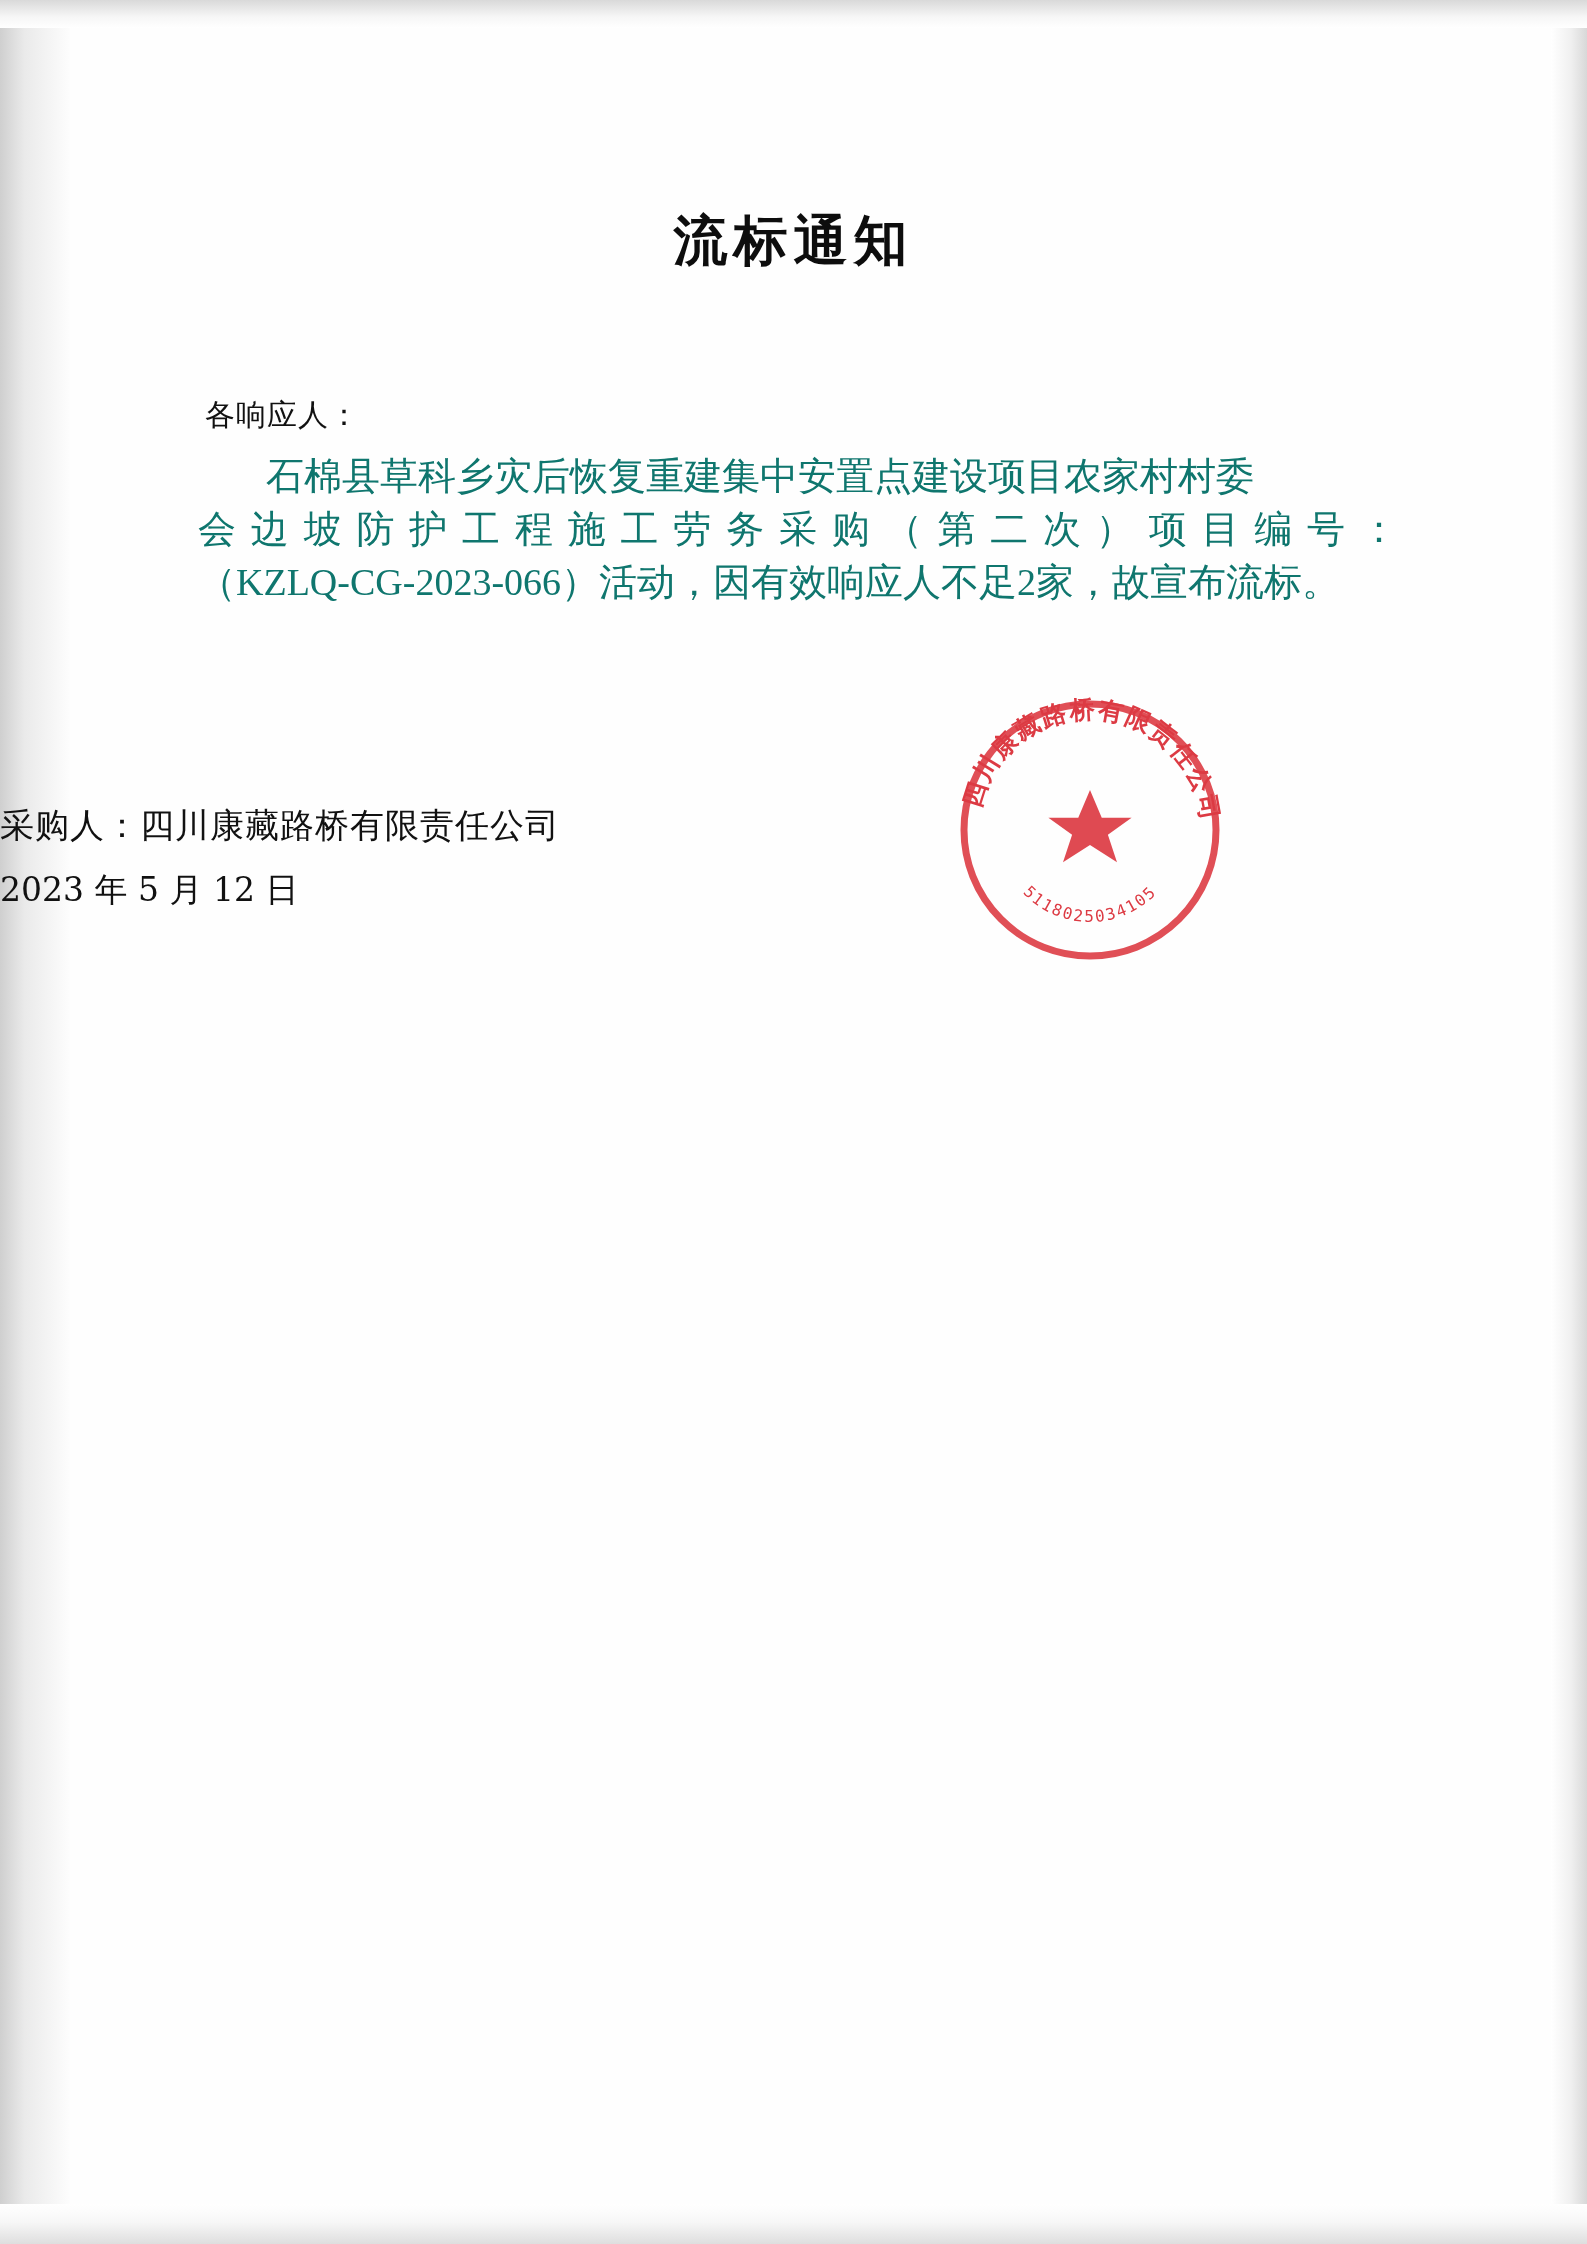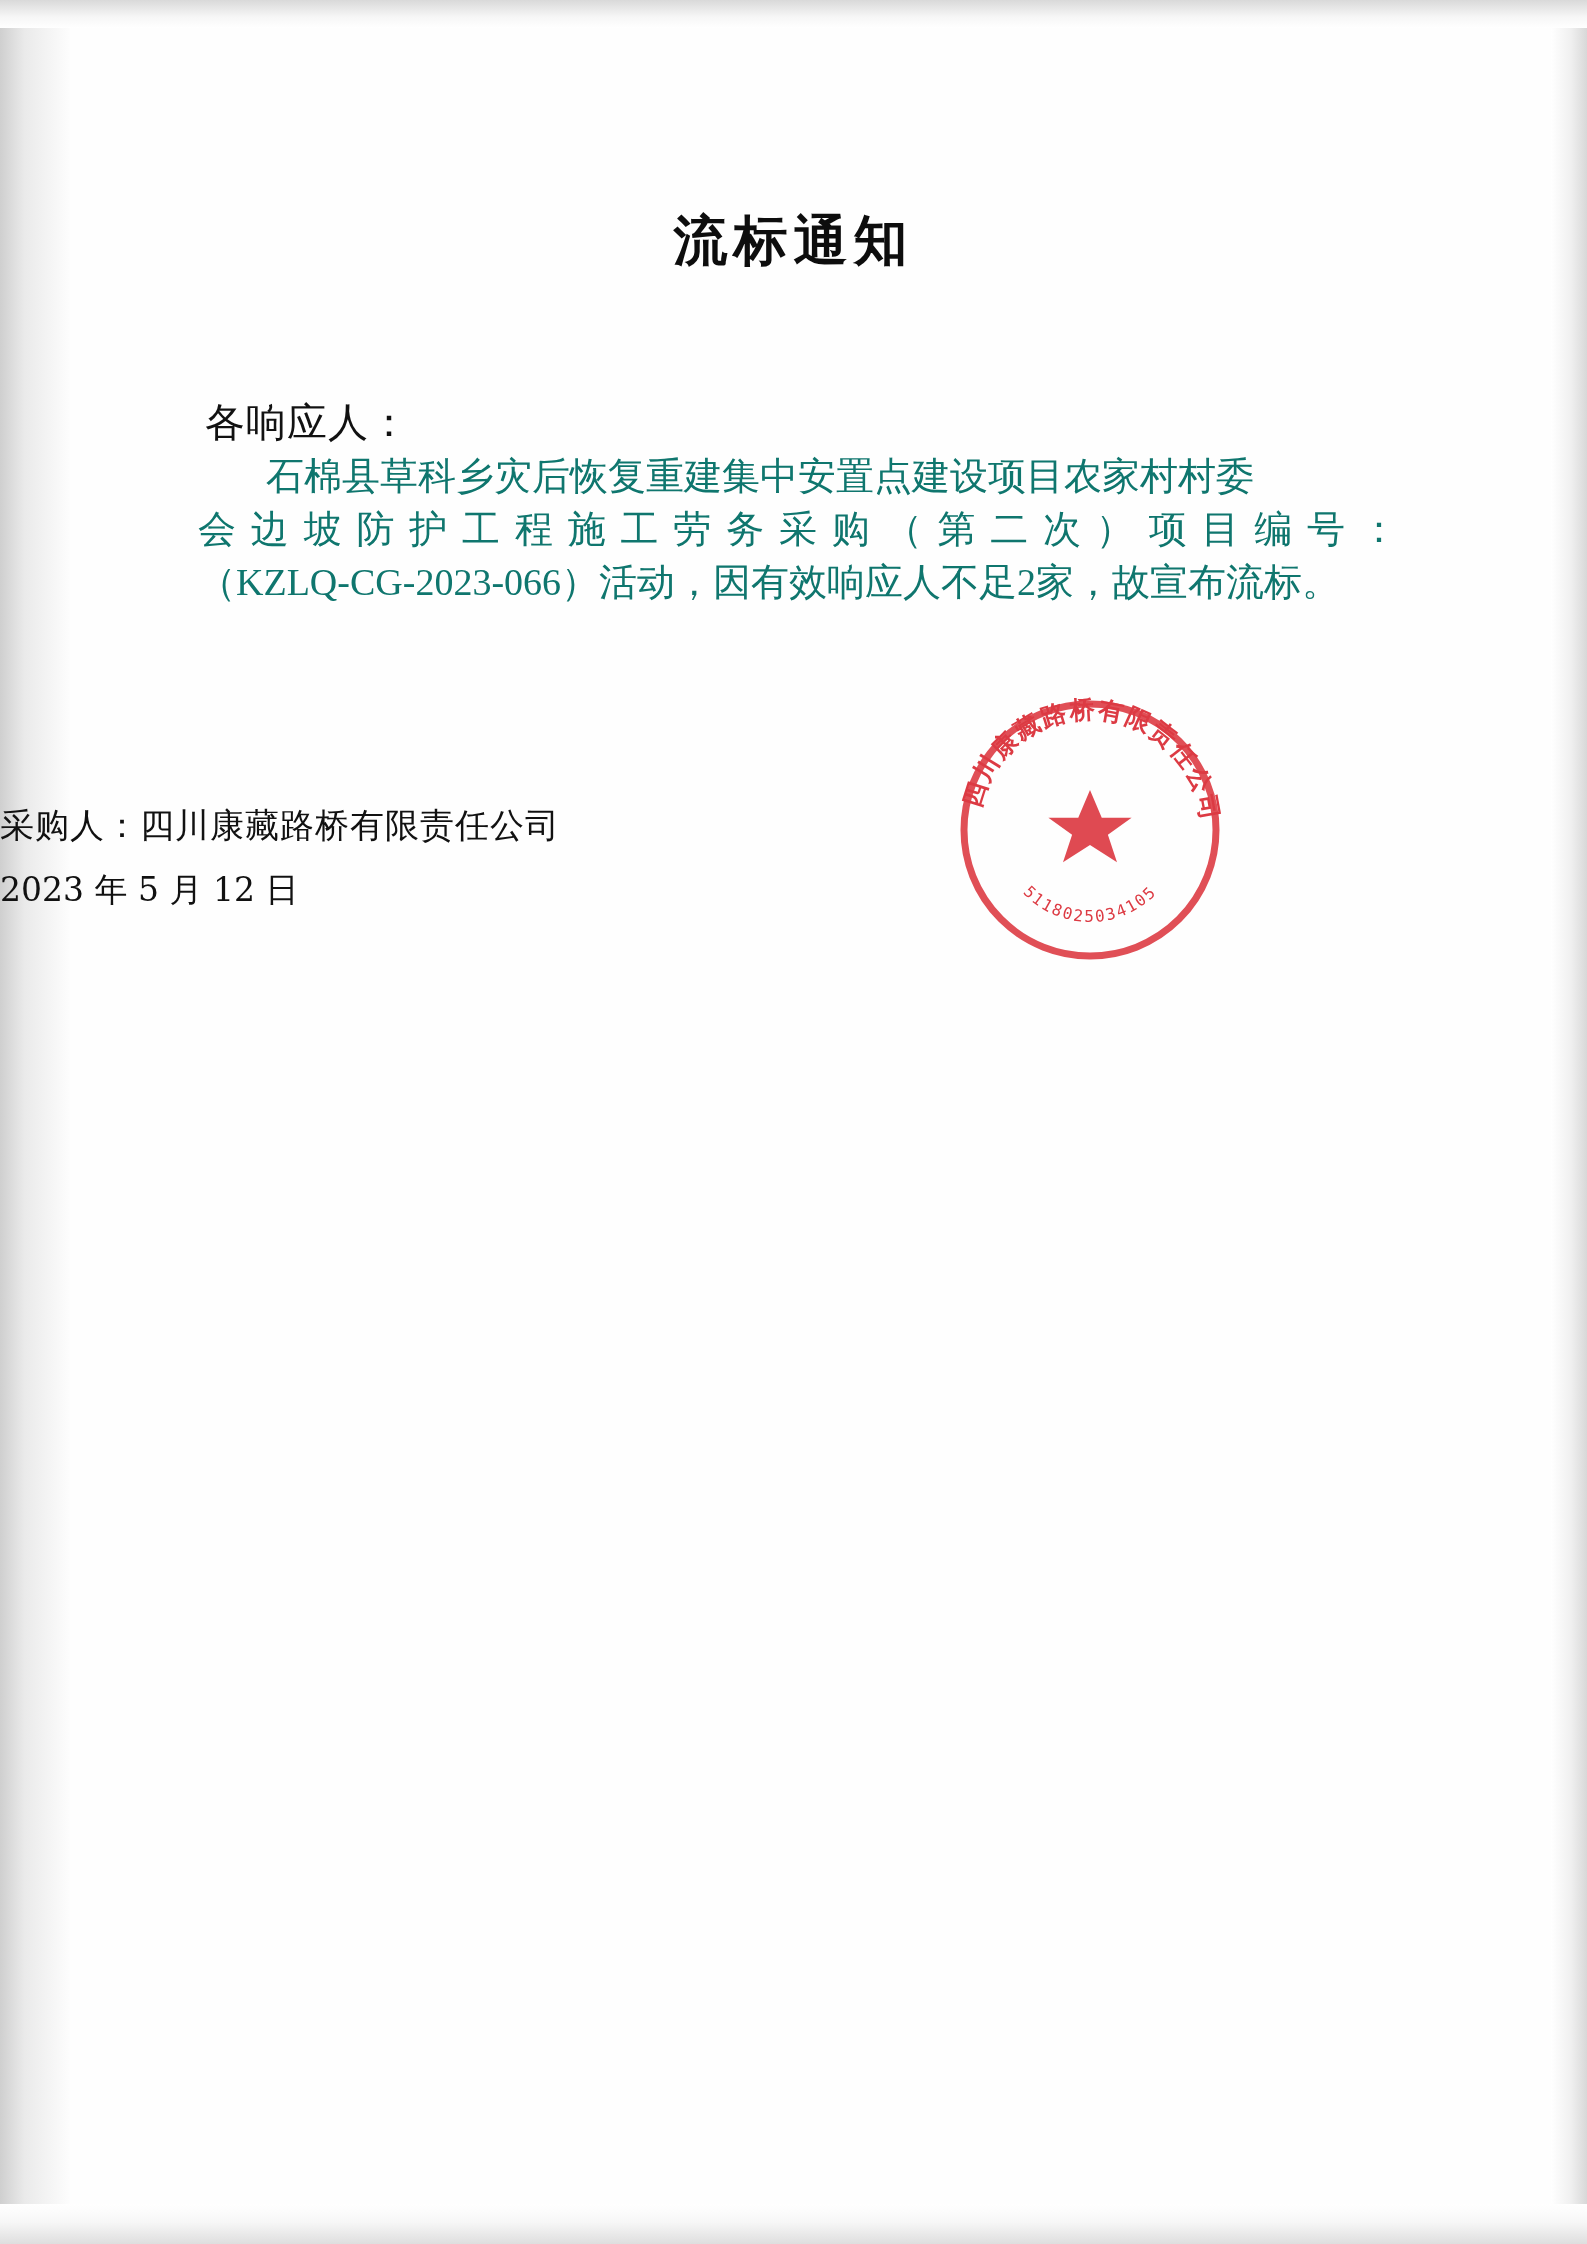--- a/index.html
+++ b/index.html
@@ -68,21 +68,21 @@
     font-weight: bold;
     font-size: 54px;
     letter-spacing: 6px;
     color: #0d0d0d;
   }
 
   .salutation {
     position: absolute;
     top: 395px;
     left: 205px;
-    font-size: 40px;
+    font-size: 30px;
     color: #111;
     letter-spacing: 1px;
   }
 
   .body-block {
     position: absolute;
     top: 450px;
     left: 198px;
     width: 1200px;
     font-size: 38px;

